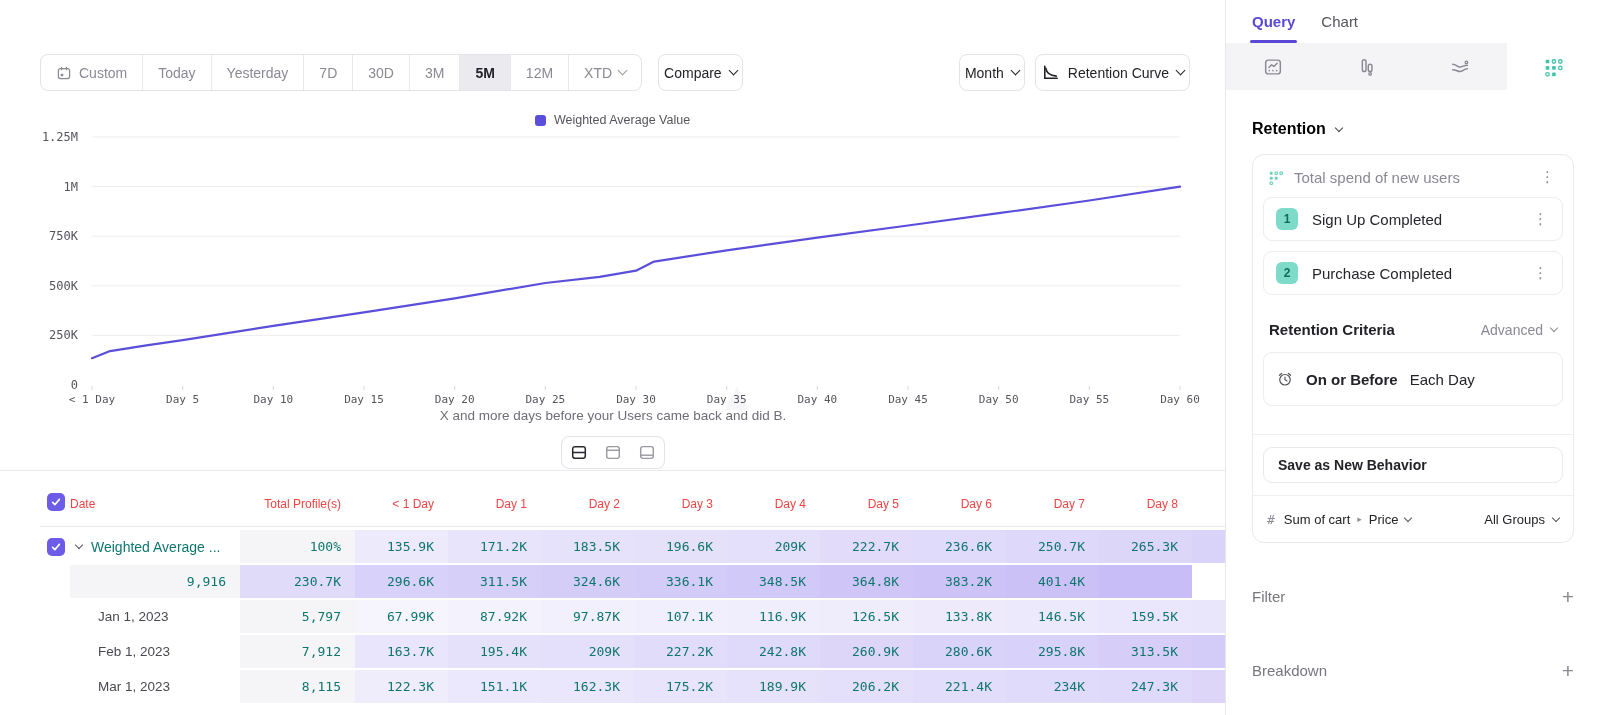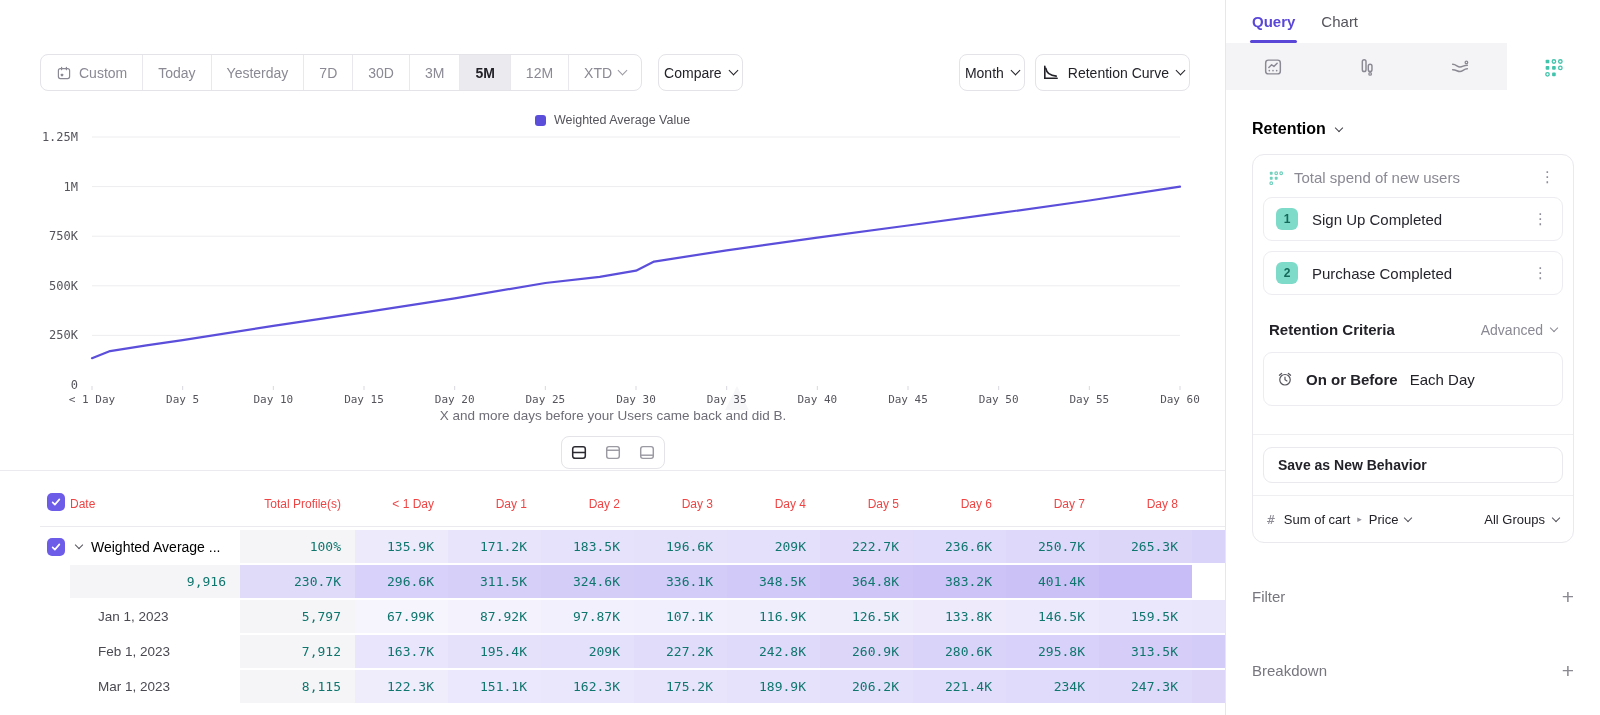--- a/index.html
+++ b/index.html
@@ -47,21 +47,21 @@
   .thead { height:56px; align-items:end; padding-bottom:15px; border-bottom:1px solid #ebebef; }
   .thead .hc { font-size:12px; color:#ef4444; }
   .hc.r, .cell.num { text-align:right; padding-right:14px; }
   .tbody { display:flex; flex-direction:column; gap:2px; margin-top:3px; }
   .trow.data { height:33px; }
   .cell { height:33px; display:flex; align-items:center; }
   .cell.num { justify-content:flex-end; font-family:"DejaVu Sans Mono", monospace;
     font-size:13px; color:#0f766e; }
   .cell.gray { background:#f5f5f7; }
   .cell.datecell { font-size:13.5px; color:#4a4952; padding-left:28px; }
-  .cell.rowlabel { font-size:14px; color:#000000; padding-left:6px; gap:9px; }
+  .cell.rowlabel { font-size:14px; color:#0f766e; padding-left:6px; gap:9px; }
   .cb { width:18px; height:18px; border-radius:5px; background:#6d5ce8; display:inline-flex;
     align-items:center; justify-content:center; margin-left:7px; cursor:pointer; flex:none; }
   .rchev { width:6px; height:6px; border-right:1.5px solid #55545c; border-bottom:1.5px solid #55545c;
     transform:rotate(45deg); margin-top:-3px; flex:none; }
 
   
   .panel { position:absolute; left:1225px; top:0; width:375px; height:715px; background:#fff;
     border-left:1px solid #e7e7eb; }
   .panel-tabs { display:flex; gap:26px; padding:13px 0 0 26px; height:43px; }
   .ptab { font-size:15px; color:#55545c; cursor:pointer; position:relative; padding-bottom:12px; }

